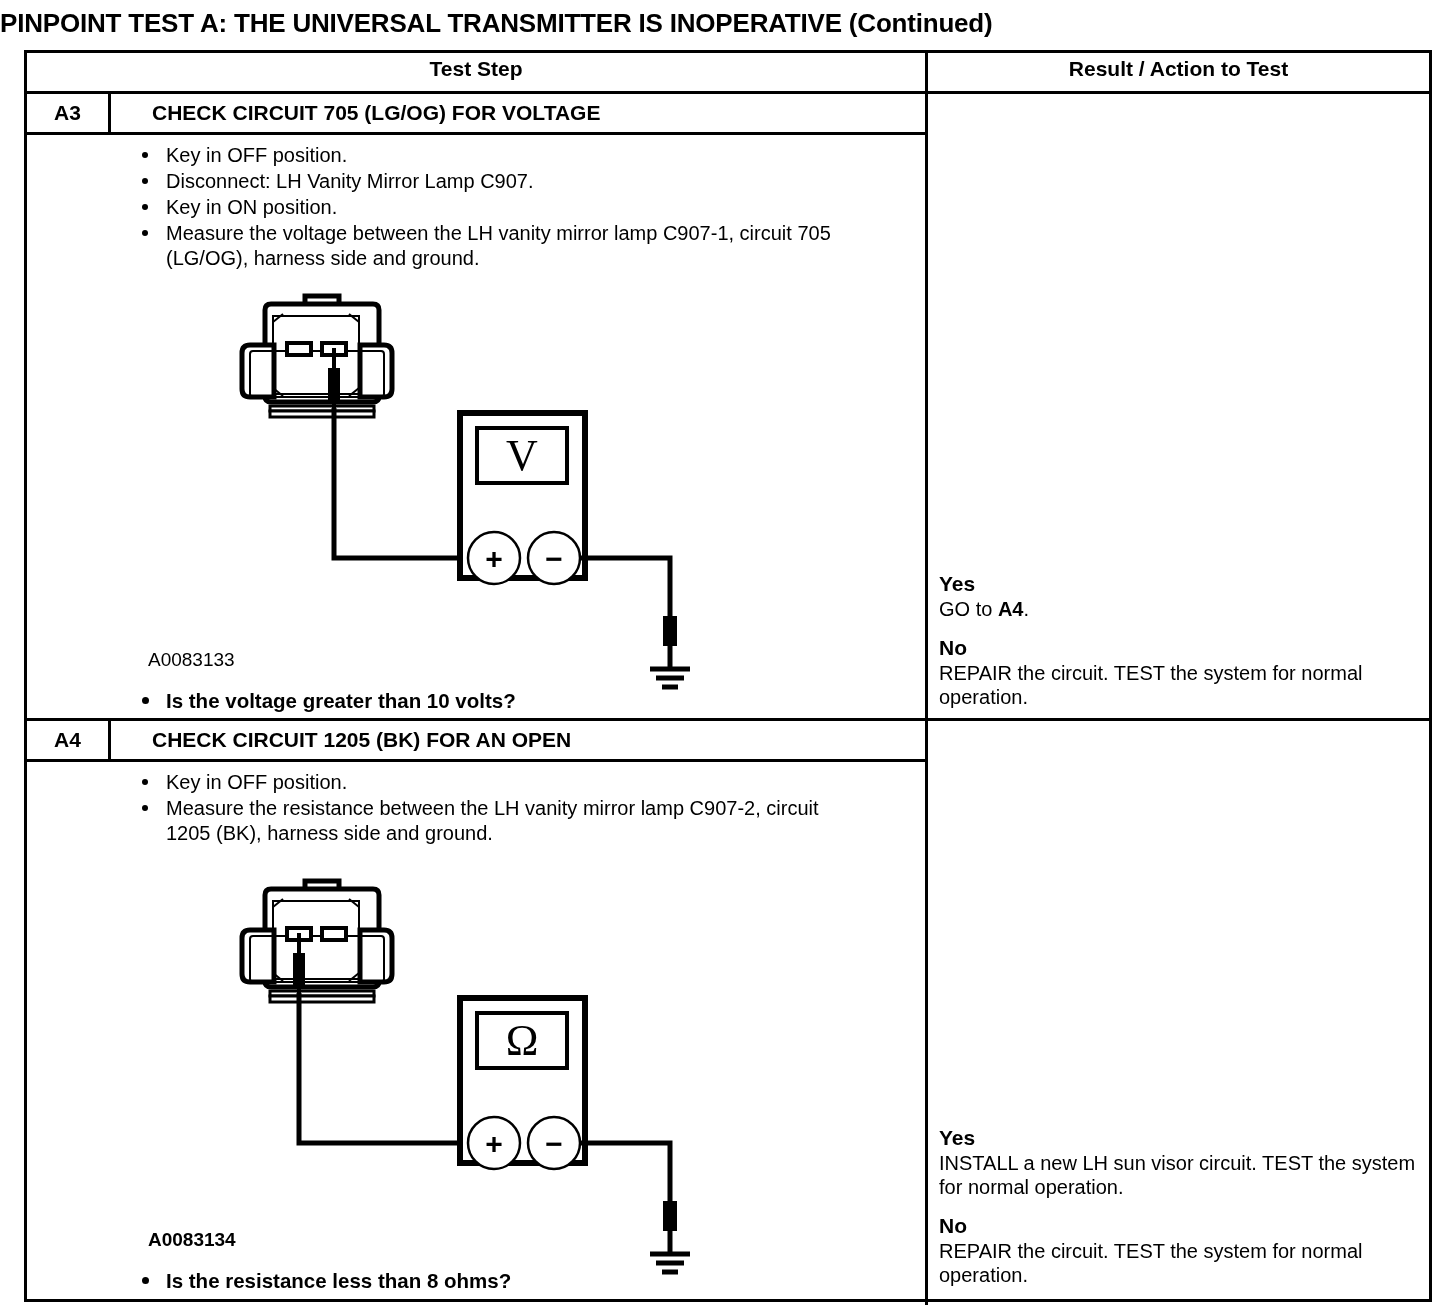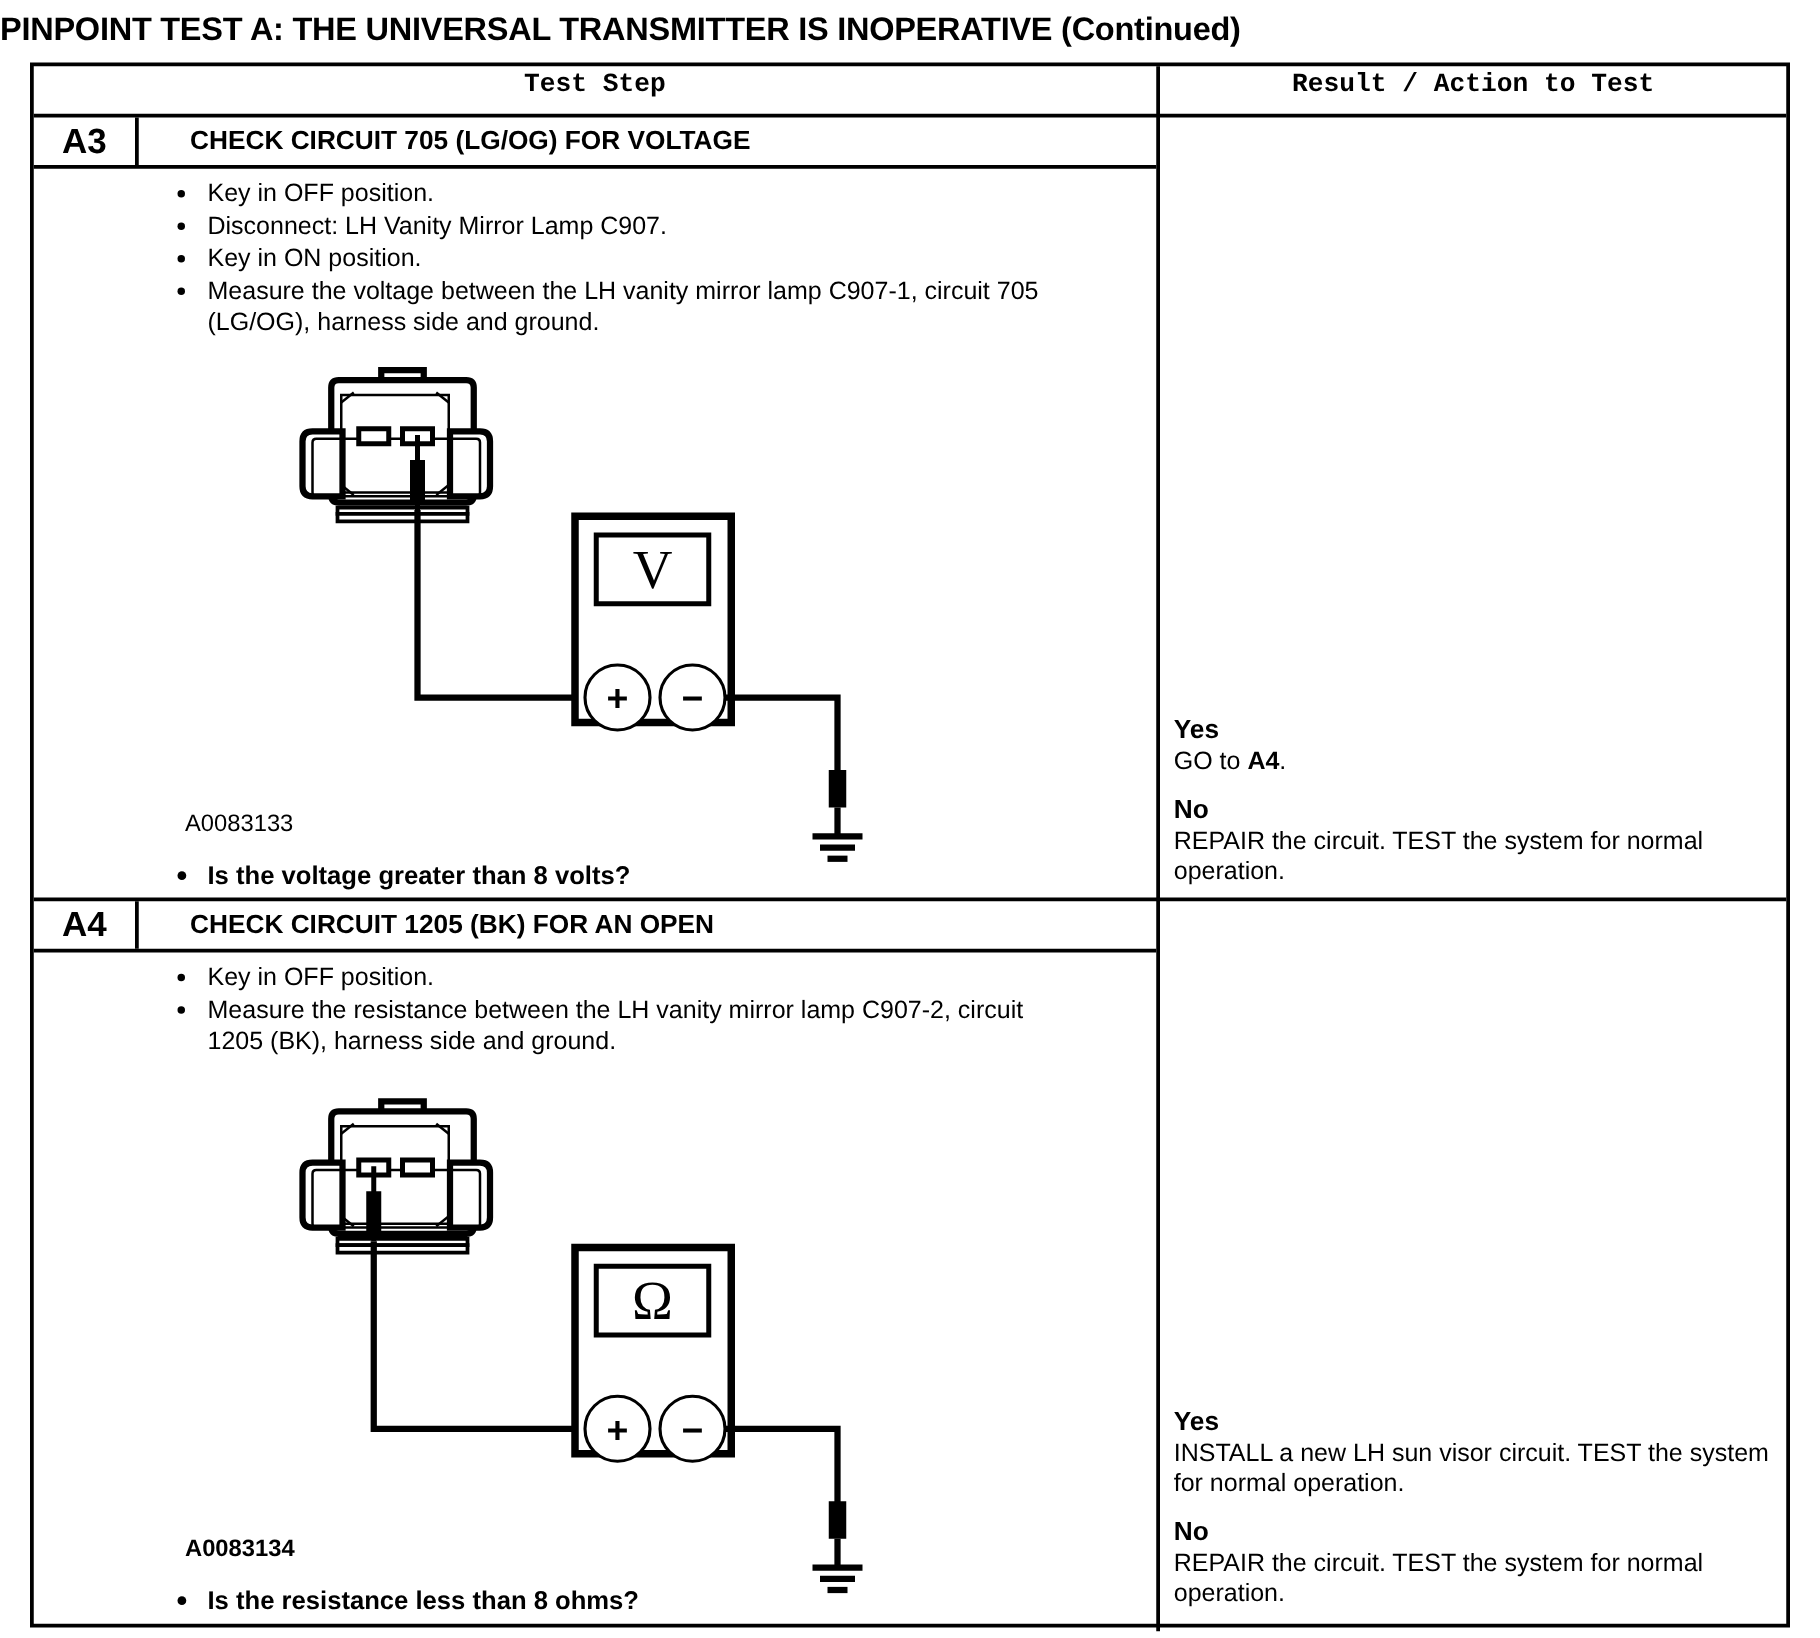--- a/index.html
+++ b/index.html
@@ -26,37 +26,37 @@
     border:3px solid #000;
     box-sizing:border-box;
   }
   .vdiv{ 
     position:absolute;left:898px;top:0;width:3px;height:1252px;
     background:#000;
   }
 
   
   .hdr{
-    position:absolute;left:0;top:0;width:1402px;height:38px;font-family:Liberation Mono, monospace;
+    position:absolute;left:0;top:0;width:1402px;height:38px;
   }
   .hdr-rule{
     position:absolute;left:0;top:38px;width:1402px;height:3px;background:#000;
   }
   .hdr-cell{
     position:absolute;top:4px;
     font-size:21px;font-weight:bold;text-align:center;
   }
   .hdr-test{left:0;width:898px;}
   .hdr-result{left:901px;width:501px;}
 
   
   .steprow{position:absolute;left:0;width:898px;height:38px;}
   .steprow .idcell{
     position:absolute;left:0;top:0;width:81px;height:38px;
-    font-size:28px;font-weight:bold;text-align:center;line-height:38px;
+    font-size:21px;font-weight:bold;text-align:center;line-height:38px;
   }
   .steprow .idsep{
     position:absolute;left:81px;top:0;width:3px;height:38px;background:#000;
   }
   .steprow .titlecell{
     position:absolute;left:93px;top:0;height:38px;line-height:38px;
     font-size:21px;font-weight:bold;white-space:nowrap;margin-left:32px;
   }
   .steprow .rule-bottom{
     position:absolute;left:0;top:38px;width:898px;height:3px;background:#000;
@@ -191,21 +191,21 @@
           <path d="M430 399 h16" stroke="#000" stroke-width="5"></path>
         </g>
       </svg>
     </div>
 
     <div class="figlabel" style="left:121px;top:596px;">A0083133</div>
 
     <div class="bullets" style="left:93px;top:635px;width:790px;">
       <div class="bullet bold">
         <span class="dot"></span>
-        <span>Is the voltage greater than 8 volts?</span>
+        <span>Is the voltage greater than 10 volts?</span>
       </div>
     </div>
 
     <div class="result" style="top:518px;">
       <div class="rhead">Yes</div>
       <div class="rbody"><span>GO to </span><b>A4</b><span>.</span></div>
       <div class="rhead">No</div>
       <div class="rbody last">REPAIR the circuit. TEST the system for normal operation.</div>
     </div>
 

